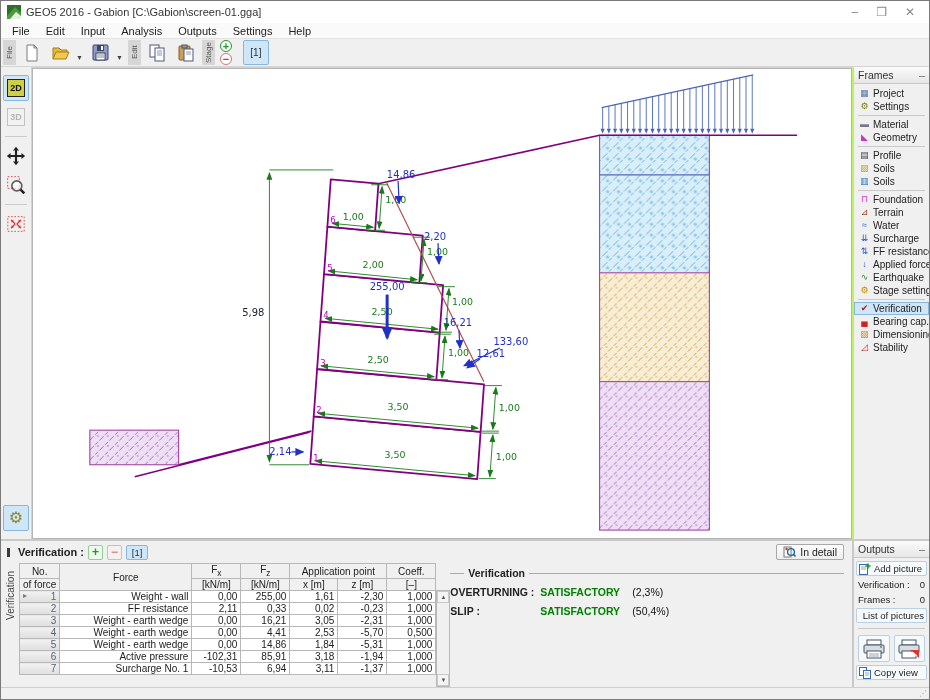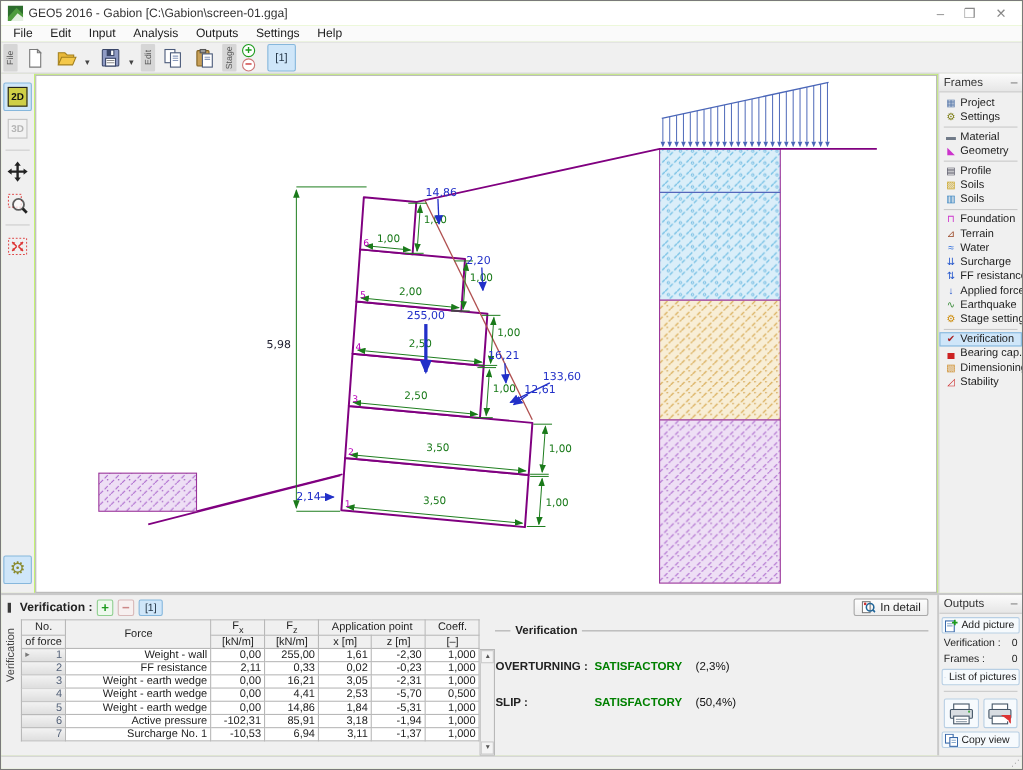--- a/index.html
+++ b/index.html
@@ -81,21 +81,21 @@
   .tbl-scroll { position:absolute; top:27px; right:-14px; width:14px; bottom:0; border:1px solid #b8b8b8; background:#f0f0f0; display:flex; flex-direction:column; justify-content:space-between; }
   .scr-btn { height:12px; display:flex; align-items:center; justify-content:center; font-size:6px; color:#555; border:1px solid #c9c9c9; background:#f4f4f4; }
 
   
   .results { flex:1 1 auto; padding:4px 8px 0 14px; min-width:0; }
   .gb-head { display:flex; align-items:center; gap:4px; margin-top:2px; }
   .gb-line { height:1px; background:#aaaaaa; }
   .gb-line.short { width:14px; }
   .gb-line.long { flex:1; }
   .gb-title { font-weight:bold; font-size:10.5px; }
-  .res-row { display:flex; margin-top:21px; font-size:10.5px; }
+  .res-row { display:flex; margin-top:7px; font-size:10.5px; }
   .res-label { width:90px; font-weight:bold; }
   .res-status { width:92px; font-weight:bold; color:#008000; }
   .res-pct { color:#111; }
 
   .v-divider { width:2px; background:#c9c9c9; flex:0 0 auto; }
 
   
   .outputs-panel { width:75px; flex:0 0 auto; background:#f0f0f0; display:flex; flex-direction:column; }
   .op-body { padding:3px 2px; display:flex; flex-direction:column; gap:2px; font-size:9.5px; }
   .op-btn { height:15px; display:flex; align-items:center; gap:3px; border:1px solid #b8cfe4; background:#f6fafd; padding:0 2px; font-size:9.5px; border-radius:2px; white-space:nowrap; overflow:hidden; }

